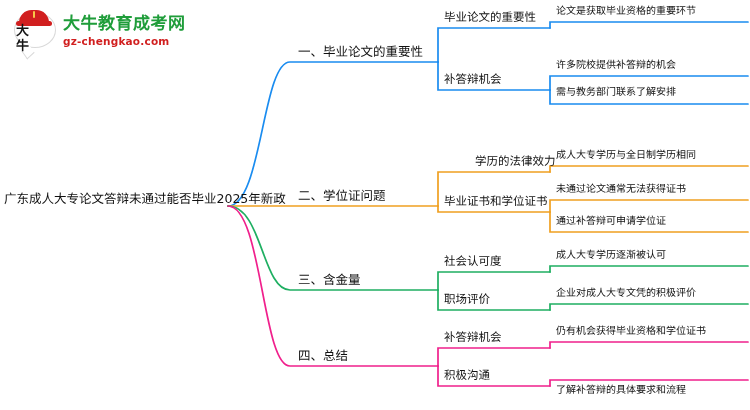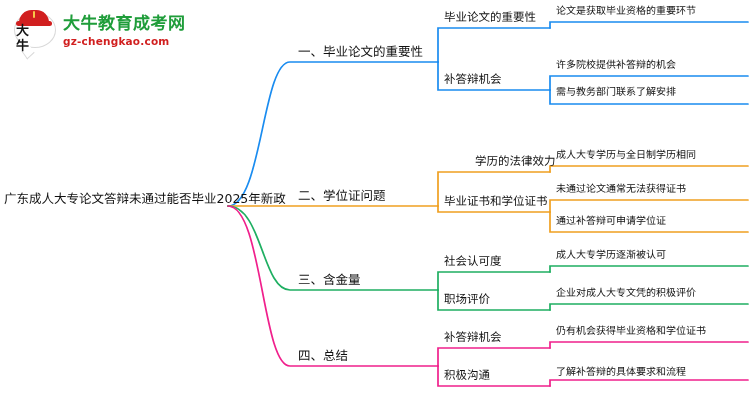--- a/index.html
+++ b/index.html
@@ -209,14 +209,14 @@
     <div class="node node-l3" style="left: 556px; top: 216px;">通过补答辩可申请学位证</div>
     <div class="node node-l1" style="left: 298px; top: 274px;">三、含金量</div>
     <div class="node node-l2" style="left: 444px; top: 256px;">社会认可度</div>
     <div class="node node-l3" style="left: 556px; top: 250px;">成人大专学历逐渐被认可</div>
     <div class="node node-l2" style="left: 444px; top: 294px;">职场评价</div>
     <div class="node node-l3" style="left: 556px; top: 288px;">企业对成人大专文凭的积极评价</div>
     <div class="node node-l1" style="left: 298px; top: 350px;">四、总结</div>
     <div class="node node-l2" style="left: 444px; top: 332px;">补答辩机会</div>
     <div class="node node-l3" style="left: 556px; top: 326px;">仍有机会获得毕业资格和学位证书</div>
     <div class="node node-l2" style="left: 444px; top: 370px;">积极沟通</div>
-    <div class="node node-l3" style="left: 556px; top: 367px;">了解补答辩的具体要求和流程</div>
+    <div class="node node-l3" style="left: 556px; top: 385px;">了解补答辩的具体要求和流程</div>
   </div>
 
 </body></html>

